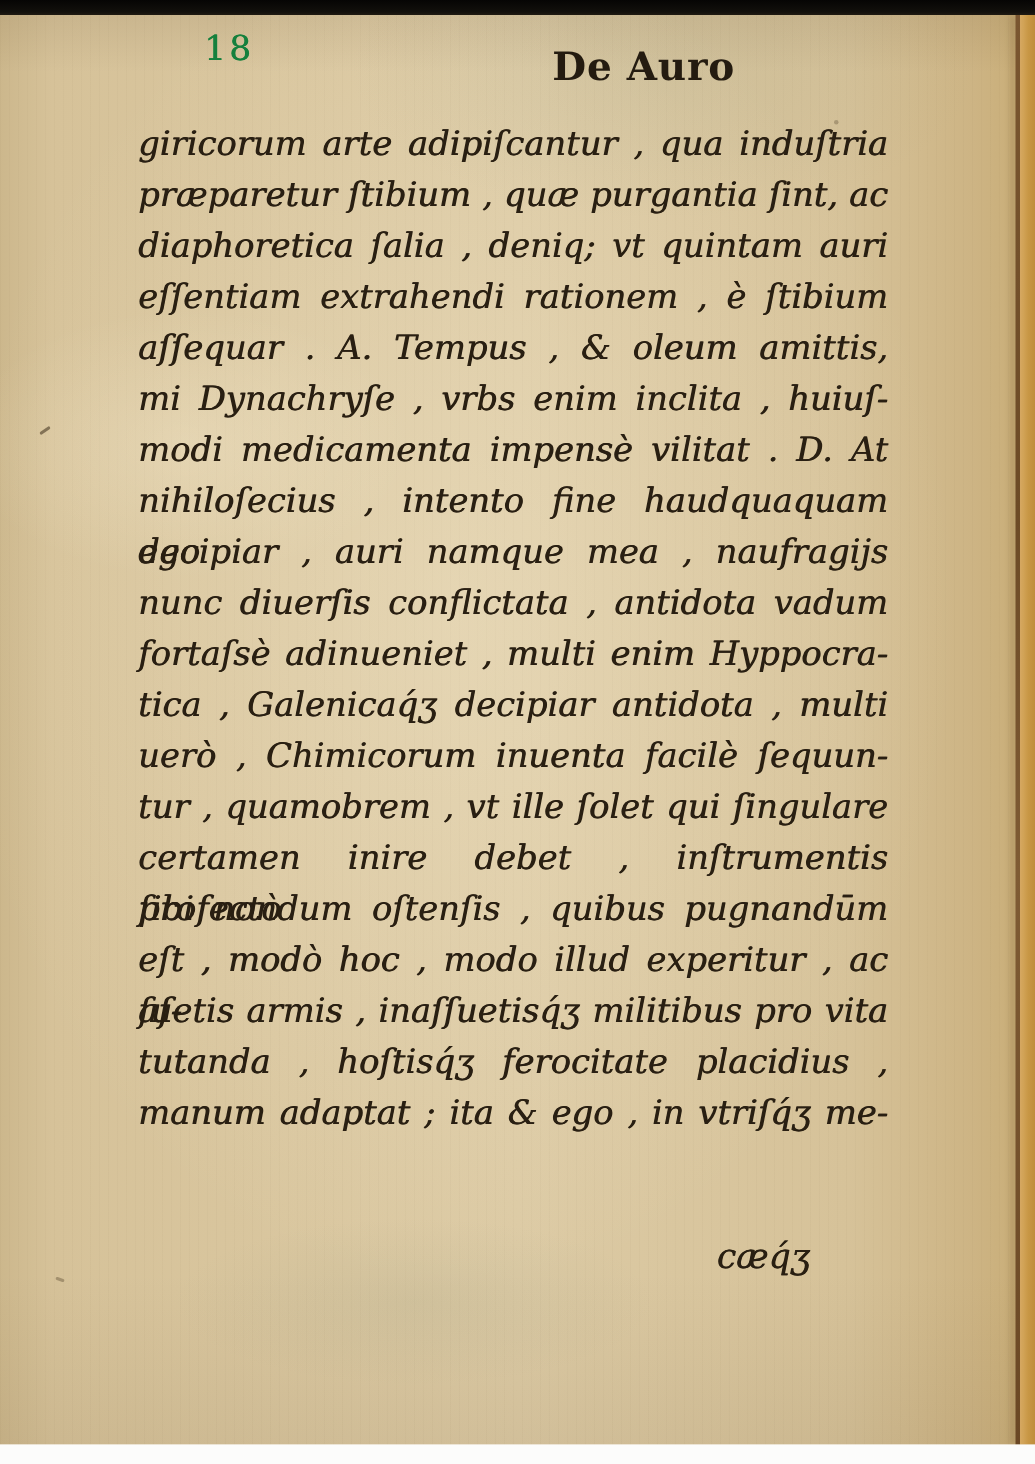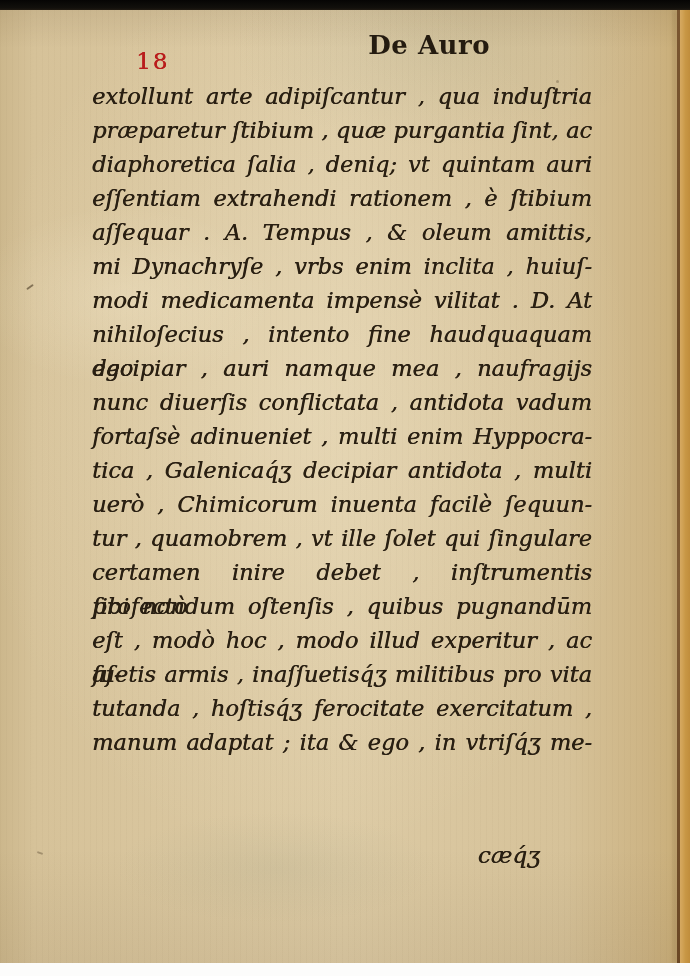--- a/index.html
+++ b/index.html
@@ -54,24 +54,24 @@
   }
   
   .page-edge-strip {
     position: absolute;
     left: 680px; top: 10px;
     width: 10px; height: 953px;
     background: linear-gradient(90deg, #d8ab63 0%, #c89745 55%, #c08d3c 100%);
   }
   .page-number {
     position: absolute;
-    left: 136px; top: 48px;
+    left: 136px; top: 20px;
     font-size: 23px;
     letter-spacing: 2px;
-    color: #b91c1c;
+    color: #15803d;
     text-shadow: 0.4px 0 0 currentColor;
   }
   .running-title {
     position: absolute;
     left: 240px; top: 30px;
     width: 250px;
     text-align: right;
     font-size: 26px;
     font-weight: bold;
     letter-spacing: 0.5px;
@@ -96,21 +96,20 @@
     position: absolute;
     left: 92px; top: 825px;
     width: 500px;
     box-sizing: border-box;
     padding-right: 52px;
     text-align: right;
     font-style: italic;
     font-size: 23px;
     color: #291f12;
     text-shadow: 0.4px 0 0 currentColor;
-    margin-top: 17px;
   }
   
   .speck {
     position: absolute;
     background: rgba(60,45,25,0.55);
     border-radius: 1px;
   }
   .speck-1 { left: 26px; top: 276px; width: 8px; height: 2px; transform: rotate(-35deg); }
   .speck-2 { left: 37px; top: 842px; width: 6px; height: 2px; transform: rotate(20deg); opacity: .6; }
   .speck-3 { left: 556px; top: 70px;  width: 3px; height: 3px; border-radius: 50%; opacity: .5; }
@@ -126,39 +125,39 @@
     <span class="speck speck-3"></span>
   </div>
 
   <div class="page-edge-strip"></div>
   <div class="page-edge-line"></div>
 
   <div class="page-number">18</div>
   <div class="running-title">De Auro</div>
 
   <div class="text-block">
-    <div class="text-line">extollunt arte adipiſcantur , qua induſtria</div>
+    <div class="text-line">giricorum arte adipiſcantur , qua induſtria</div>
     <div class="text-line">præparetur ſtibium , quæ purgantia ſint, ac</div>
     <div class="text-line">diaphoretica ſalia , deniq; vt quintam auri</div>
     <div class="text-line">eſſentiam extrahendi rationem , è ſtibium</div>
     <div class="text-line">aſſequar . A. Tempus , &amp; oleum amittis,</div>
     <div class="text-line">mi Dynachryſe , vrbs enim inclita , huiuſ-</div>
     <div class="text-line">modi medicamenta impensè vilitat . D. At</div>
     <div class="text-line">nihiloſecius , intento fine haudquaquam ego</div>
     <div class="text-line">decipiar , auri namque mea , naufragijs</div>
     <div class="text-line">nunc diuerſis conflictata , antidota vadum</div>
     <div class="text-line">fortaſsè adinueniet , multi enim Hyppocra-</div>
     <div class="text-line">tica , Galenicaq́ʒ decipiar antidota , multi</div>
     <div class="text-line">uerò , Chimicorum inuenta facilè ſequun-</div>
     <div class="text-line">tur , quamobrem , vt ille ſolet qui ſingulare</div>
     <div class="text-line">certamen inire debet , inſtrumentis profectò</div>
     <div class="text-line">ſibi nondum oſtenſis , quibus pugnandūm</div>
     <div class="text-line">eſt , modò hoc , modo illud experitur , ac aſ-</div>
     <div class="text-line">ſuetis armis , inaſſuetisq́ʒ militibus pro vita</div>
-    <div class="text-line">tutanda , hoſtisq́ʒ ferocitate exercitatum ,</div>
+    <div class="text-line">tutanda , hoſtisq́ʒ ferocitate placidius ,</div>
     <div class="text-line">manum adaptat ; ita &amp; ego , in vtriſq́ʒ me-</div>
   </div>
 
   <div class="catchword">cæq́ʒ</div>
 
   <div class="scan-border-top"></div>
   <div class="scan-border-bottom"></div>
 
 </div>
 

